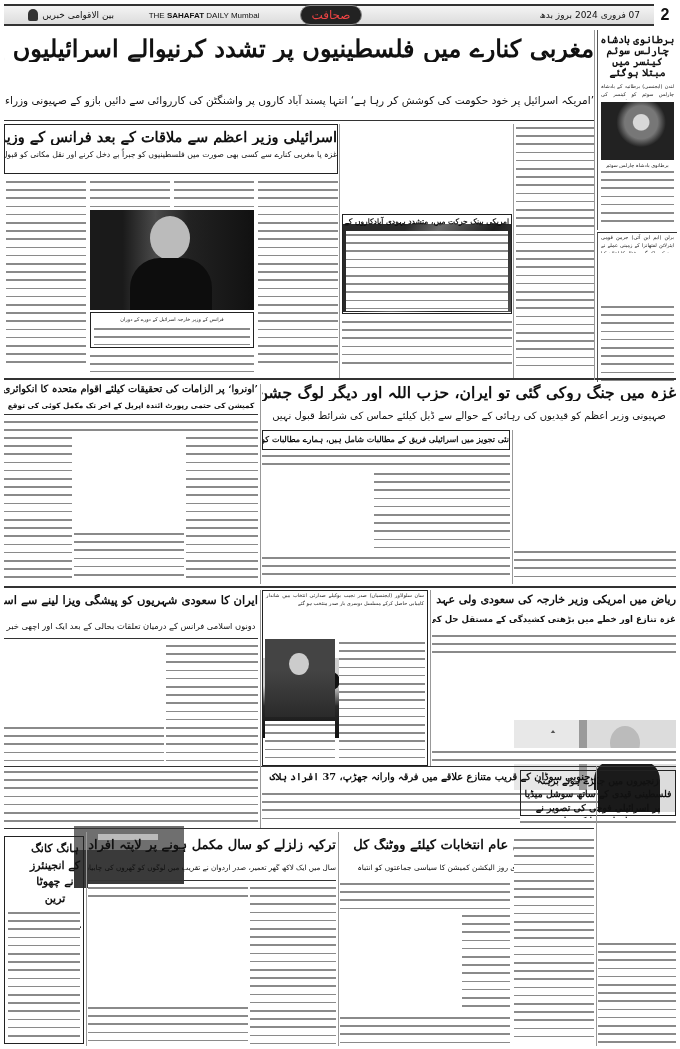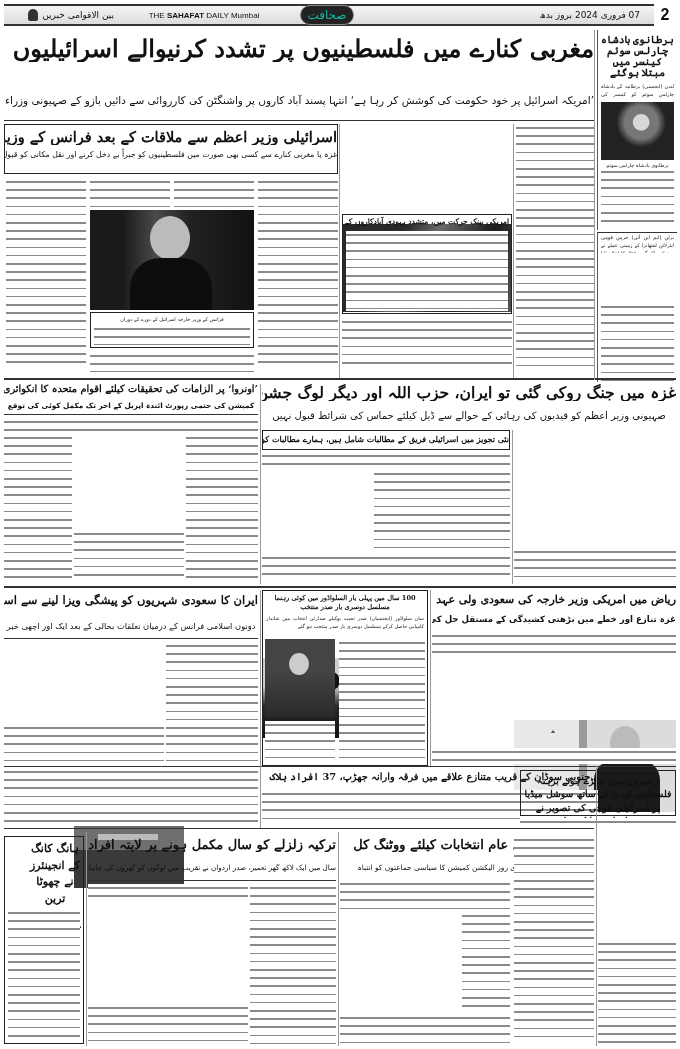--- a/index.html
+++ b/index.html
@@ -6,21 +6,21 @@
   html, body { width: 680px; height: 1049px; background: #fff; overflow: hidden; }
   body { font-family: "DejaVu Sans", sans-serif; color: #111; position: relative; }
   .abs { position: absolute; }
 
   
   .masthead { position: absolute; left: 4px; top: 4px; width: 672px; height: 22px; border-top: 2px solid #333; border-bottom: 2px solid #333; background: linear-gradient(#f4f4f4,#dcdcdc); display: flex; align-items: center; }
   .mh-left { width: 110px; font-size: 9px; direction: rtl; text-align: center; display: flex; align-items: center; gap: 4px; padding-left: 4px; }
   .mh-left .mic { width: 10px; height: 12px; background: #333; border-radius: 5px 5px 2px 2px; }
   .mh-center-text { width: 180px; font-size: 8px; text-align: center; font-family: "Liberation Sans", sans-serif; }
   .mh-center-text b { font-weight: 900; }
-  .mh-logo { width: 54px; height: 20px; background: #222; color: #14b8a6; border-radius: 10px; font-family: "DejaVu Serif", serif; font-size: 12px; display: flex; align-items: center; justify-content: center; margin: 0 6px; border: 1px solid #888; }
+  .mh-logo { width: 62px; height: 20px; background: #222; color: #ef4444; border-radius: 10px; font-family: "DejaVu Serif", serif; font-size: 12px; display: flex; align-items: center; justify-content: center; margin: 0 6px; border: 1px solid #888; }
   .mh-date { flex: 1; font-size: 9px; direction: rtl; text-align: right; padding-right: 14px; }
   .mh-page { width: 22px; height: 22px; background: #fff; font-family: "Liberation Sans", sans-serif; font-weight: 900; font-size: 16px; display: flex; align-items: center; justify-content: center; }
 
   .headline { font-family: "DejaVu Serif", serif; font-weight: 900; direction: rtl; text-align: center; line-height: 1.1; }
   .subhead { font-family: "DejaVu Sans", sans-serif; direction: rtl; text-align: center; line-height: 1.2; }
   .col-text { font-size: 5px; line-height: 8.2px; direction: rtl; text-align: justify; color: #222; overflow: hidden; }
   .photo { background: #555; overflow: hidden; position: relative; }
   .box { border: 1px solid #222; }
   .rule-h { position: absolute; height: 1px; background: #333; }
   .rule-v { position: absolute; width: 1px; background: #999; }
@@ -43,21 +43,21 @@
   <div class="mh-logo">صحافت</div>
   <div class="mh-date">07 فروری 2024 بروز بدھ</div>
   <div class="mh-page">2</div>
 </div>
 
 <div class="abs headline" style="left:4px; top:36px; width:590px; font-size:24px; white-space:nowrap; overflow:hidden;">مغربی کنارے میں فلسطینیوں پر تشدد کرنیوالے اسرائیلیوں پر امریکی پابندیاں عائد</div>
 <div class="abs subhead" style="left:4px; top:94px; width:590px; font-size:10.5px; white-space:nowrap; overflow:hidden;">’امریکہ اسرائیل پر خود حکومت کی کوشش کر رہا ہے‘ انتہا پسند آباد کاروں پر واشنگٹن کی کارروائی سے دائیں بازو کے صہیونی وزراء چراغ پا</div>
 <div class="rule-h" style="left:4px; top:120px; width:590px;"></div>
 
 <div class="abs" style="left:597px; top:30px; width:80px; height:200px; border-left:1px solid #555;">
-  <div class="headline" style="font-size:10px; padding:4px 2px;font-family:Liberation Serif, serif;">برطانوی بادشاہ چارلس سوئم کینسر میں مبتلا ہوگئے</div>
+  <div class="headline" style="font-size:10px; padding:4px 2px;">برطانوی بادشاہ چارلس سوئم کینسر میں مبتلا ہوگئے</div>
   <div class="col-text" style="height:18px; padding:0 3px;">لندن (ایجنسی) برطانیہ کے بادشاہ چارلس سوئم کو کینسر کی تشخیص ہوئی ہے۔ بکنگھم پیلس</div>
   <div class="photo" style="height:58px; margin:2px 3px; background:radial-gradient(circle at 55% 35%, #d8d8d8 0 14%, #777 16% 30%, #222 45%);"></div>
   <div class="caption">برطانوی بادشاہ چارلس سوئم</div>
   <div class="lines" style="left:3px; right:3px; top:138px; height:58px;"></div>
 </div>
 
 <div class="abs" style="left:597px; top:232px; width:80px; height:150px; border-left:1px solid #555; border-top:1px solid #333;">
   <div class="col-text" style="height:20px; padding:0 3px;">برلن (ایم این آئی) جرمن قومی ایئرلائن لفتھانزا کے زمینی عملے نے بدھ کو ملک گیر ہڑتال کا اعلان کیا ہے۔</div>
   <div class="lines" style="left:3px; right:3px; top:70px; height:78px;"></div>
 </div>
@@ -128,21 +128,20 @@
 <div class="rule-h" style="left:4px; top:586px; width:672px; height:2px;"></div>
 
 <div class="abs headline" style="left:4px; top:594px; width:254px; font-size:11.5px; white-space:nowrap; overflow:hidden;">ایران کا سعودی شہریوں کو پیشگی ویزا لینے سے استثنیٰ دینے کا فیصلہ</div>
 <div class="abs subhead" style="left:4px; top:622px; width:254px; font-size:8.3px; white-space:nowrap; overflow:hidden;">دونوں اسلامی فرانس کے درمیان تعلقات بحالی کے بعد ایک اور اچھی خبر</div>
 <div class="rule-h" style="left:4px; top:638px; width:254px;"></div>
 
 <div class="lines" style="left:166px; top:642px; width:92px; height:122px;"></div>
 <div class="lines" style="left:4px; top:724px; width:160px; height:40px;"></div>
 
 <div class="abs box" style="left:262px; top:590px; width:166px; height:176px;">
-  <div class="headline" style="font-size:6.6px; padding:3px 2px; line-height:1.3;">100 سال میں پہلی بار السلواڈور میں کوئی رہنما مسلسل دوسری بار صدر منتخب</div>
   <div class="col-text" style="height:18px; padding:0 3px;">سان سلواڈور (ایجنسیاں) صدر نجیب بوکیلے صدارتی انتخاب میں شاندار کامیابی حاصل کرکے مسلسل دوسری بار صدر منتخب ہو گئے</div>
   <div class="photo" style="position:absolute; left:2px; top:48px; width:70px; height:78px; background:linear-gradient(#444 0 40%, #2a2a2a 100%);">
     <div style="position:absolute; left:24px; top:14px; width:20px; height:22px; border-radius:50%; background:#ccc;"></div>
   </div>
   <div class="lines" style="left:76px; top:48px; width:86px; height:124px;"></div>
   <div class="lines" style="left:2px; top:130px; width:70px; height:42px;"></div>
 </div>
 
 <div class="abs headline" style="left:432px; top:594px; width:244px; font-size:11px; white-space:nowrap; overflow:hidden;">ریاض میں امریکی وزیر خارجہ کی سعودی ولی عہد سے ملاقات</div>
 <div class="abs subhead" style="left:432px; top:614px; width:244px; font-size:8.6px; font-weight:bold; white-space:nowrap; overflow:hidden;">غزہ تنازع اور خطے میں بڑھتی کشیدگی کے مستقل حل کی ضرورت پر زور</div>

